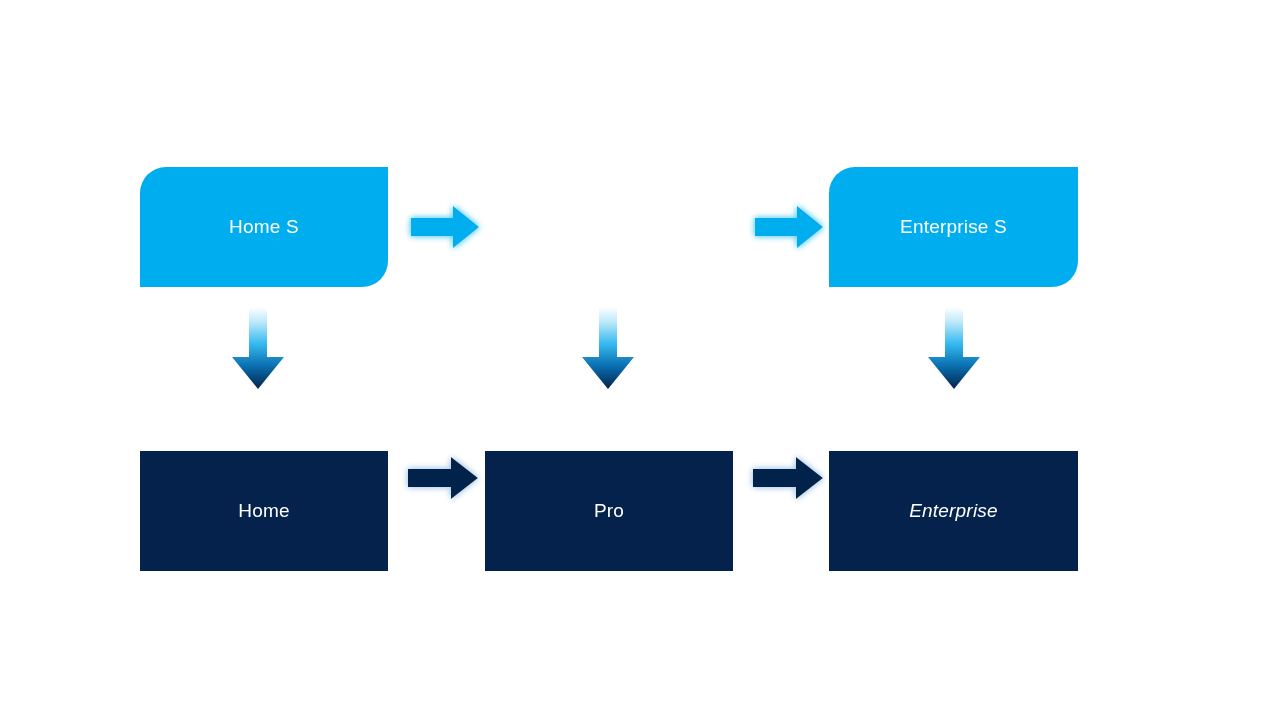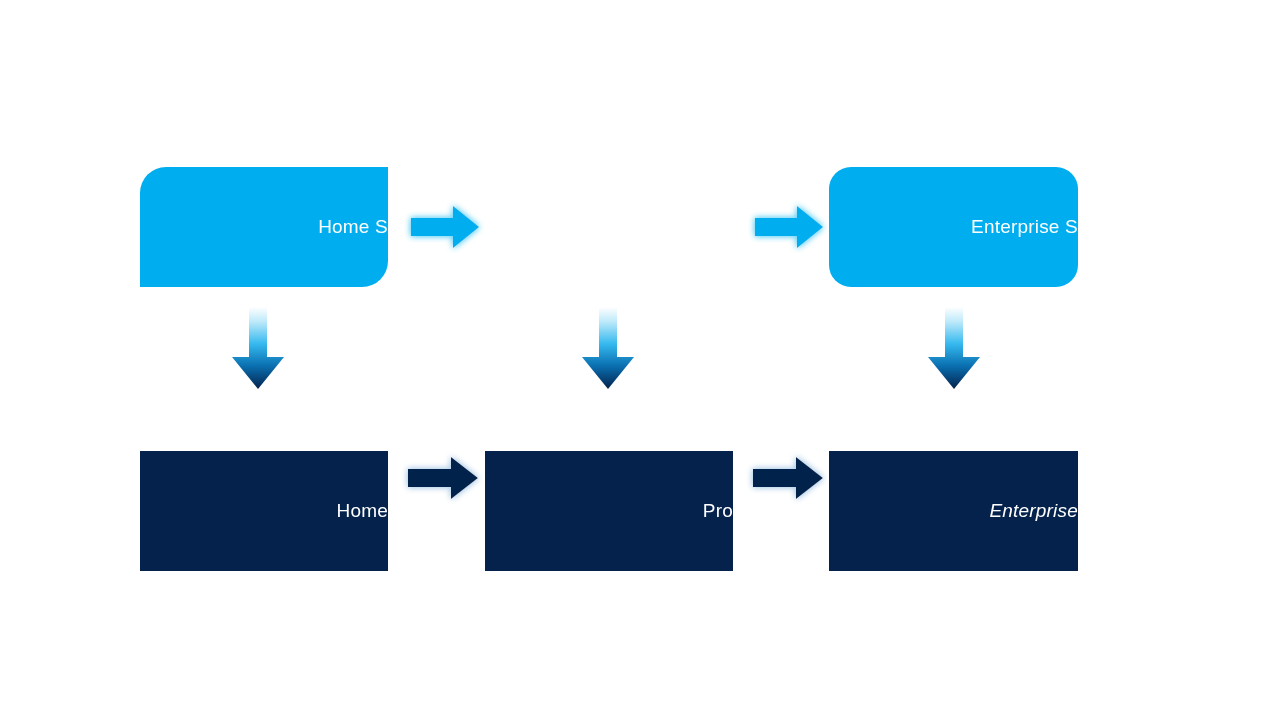--- a/index.html
+++ b/index.html
@@ -20,21 +20,21 @@
     width: 1280px;
     height: 720px;
     background: #ffffff;
   }
 
   
   .node {
     position: absolute;
     display: flex;
     align-items: center;
-    justify-content: flex-end;
+    justify-content: center;
     box-sizing: border-box;
     color: #ffffff;
     font-size: 19px;
     font-weight: 400;
     letter-spacing: 0.2px;
     line-height: 1.2;
     text-align: center;
     -webkit-font-smoothing: antialiased;
   }
 
@@ -109,21 +109,21 @@
         </feMerge>
       </filter>
     </defs>
   </svg>
 
   <div class="node tier-s" style="left:140px; top:167px; width:248px; height:120px;">
     <span class="node-label">Home S</span>
   </div>
 
 
-  <div class="node tier-s" style="left:829px; top:167px; width:249px; height:120px;border-radius:22px;">
+  <div class="node tier-s" style="left:829px; top:167px; width:249px; height:120px;">
     <span class="node-label">Enterprise S</span>
   </div>
 
   <div class="arrow arrow-h-cyan" style="left:411px; top:203px; width:68px; height:48px;">
     <svg viewBox="0 0 68 48" preserveAspectRatio="none">
       <g filter="url(#glowCyan)">
         <path class="body" d="M0,15 L42,15 L42,3 L68,24 L42,45 L42,33 L0,33 Z"></path>
       </g>
     </svg>
   </div>

